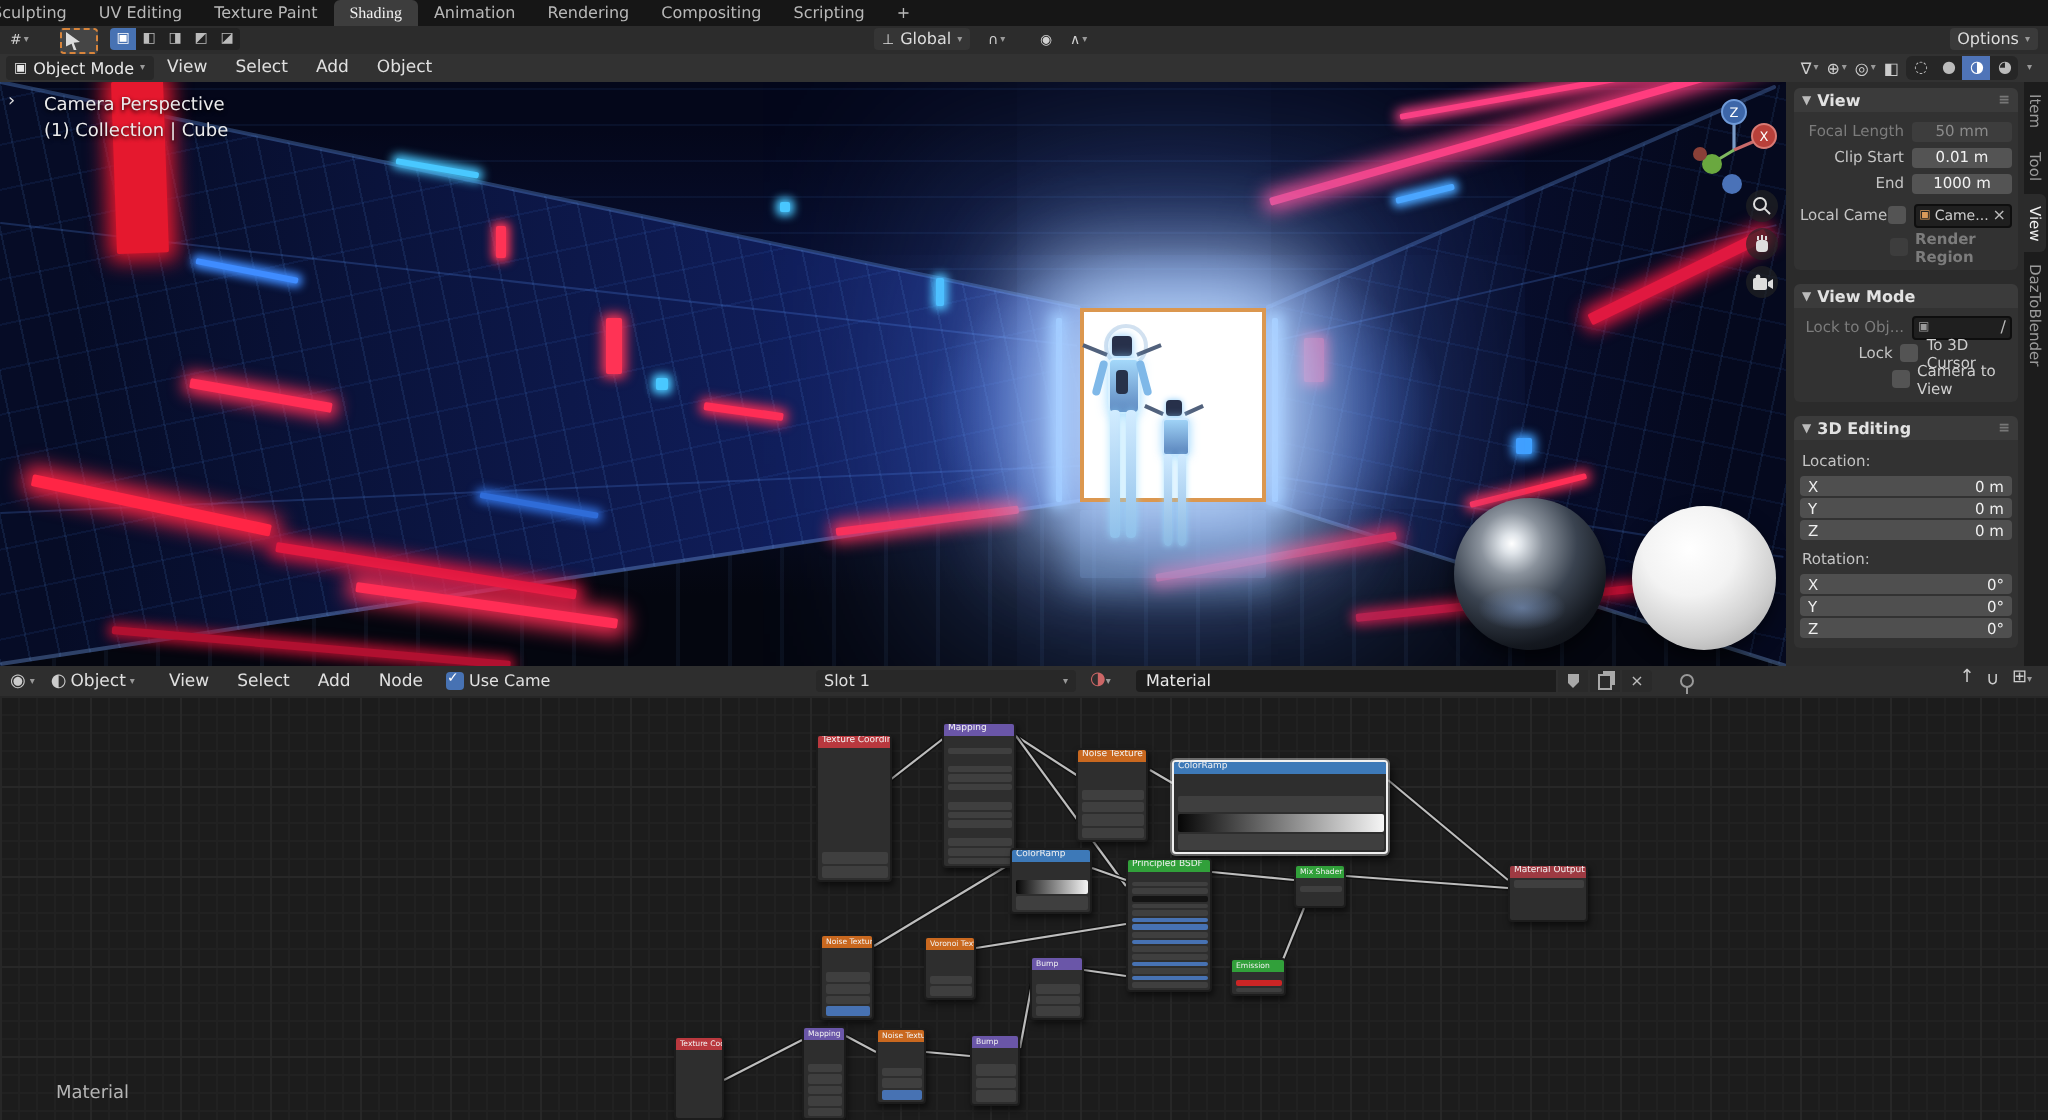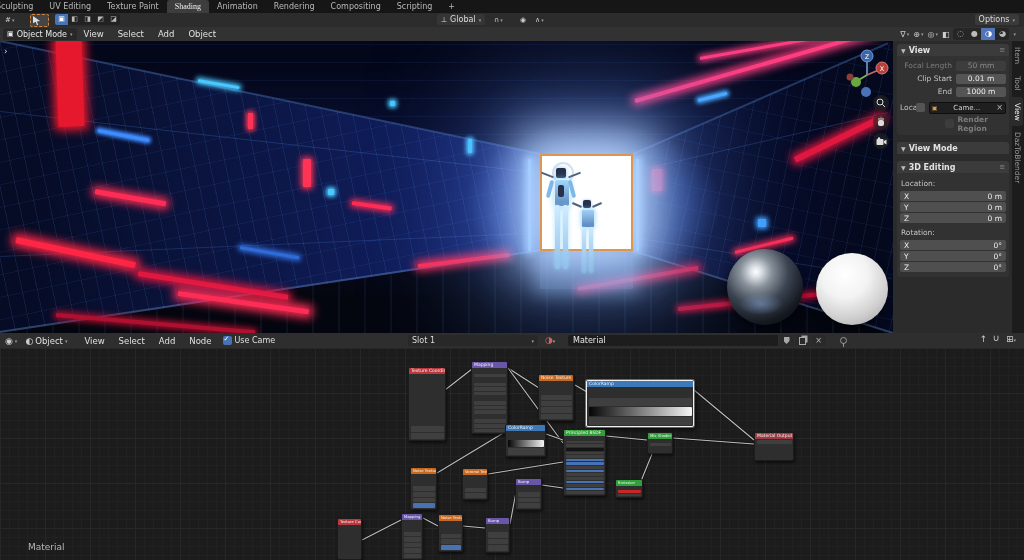--- a/index.html
+++ b/index.html
@@ -101,21 +101,21 @@
   .plab.dim{color:#7c7c7c;}
   .pfield{flex:1;height:10px;background:#545454;border-radius:2px;font-size:7.5px;color:#f0f0f0;
     display:flex;align-items:center;justify-content:center;white-space:nowrap;}
   .pfield.dim{background:#3d3d3d;color:#8a8a8a;}
   .cb{width:9px;height:9px;border-radius:2px;background:#545454;margin-right:4px;flex:none;position:relative;}
   .cb.dim{background:#3d3d3d;}
   .cb.on{background:#4772b3;}
   .cb.on::after{content:"✓";position:absolute;left:1px;top:-1px;font-size:7px;color:#fff;}
   .cblab{font-size:7.5px;color:#cfcfcf;}
   .cblab.dim{color:#7c7c7c;font-weight:bold;}
-  .objfield{flex:1;height:10px;background:#1f1f1f;border:1px solid #0e0e0e;border-radius:2px;display:flex;align-items:center;gap:16px;
+  .objfield{flex:1;height:10px;background:#1f1f1f;border:1px solid #0e0e0e;border-radius:2px;display:flex;align-items:center;gap:2px;
     padding:0 2px;font-size:7px;color:#cfcfcf;}
   .axisrow{height:10px;background:#4f4f4f;border-radius:2px;display:flex;align-items:center;padding:0 4px;margin-bottom:1px;
     font-size:7.5px;color:#eee;}
   .axisrow .v{margin-left:auto;}
   .grouplab{font-size:7.5px;color:#c4c4c4;margin:2px 1px 3px;}
   
   #ntabs{position:absolute;left:1012px;top:41px;width:12px;height:292px;background:#1c1c1c;}
   .vtab{writing-mode:vertical-rl;font-size:7.5px;color:#9a9a9a;padding:6px 1px;text-align:center;width:11px;box-sizing:border-box;
     border-radius:0 3px 3px 0;}
   .vtab.on{background:#2b2b2b;color:#f0f0f0;}
@@ -314,20 +314,24 @@
         <div class="head"></div>
           <div class="torso"></div>
         <div class="leg l1"></div>
           <div class="leg l2"></div>
       </div>
     </div>
     <div id="sph-chrome"></div>
     <div id="sph-white"></div>
 
     <span id="tb-arrow">›</span>
+    <div id="vp-text">
+      <div>Camera Perspective</div>
+      <div>(1) Collection | Cube</div>
+    </div>
 
     <svg class="abs" style="left:843px;top:4px" width="48" height="56">
       <line x1="24" y1="30" x2="24" y2="13" stroke="#7a9cc8" stroke-width="1.6"></line>
       <line x1="24" y1="30" x2="38" y2="24" stroke="#c86a6a" stroke-width="1.6"></line>
       <line x1="24" y1="30" x2="14" y2="36" stroke="#7fb860" stroke-width="1.6"></line>
       <circle cx="24" cy="11" r="6" fill="#3d66a8" stroke="#6f9ad8"></circle>
       <text x="24" y="13.5" font-size="6.5" fill="#fff" text-anchor="middle">Z</text>
       <circle cx="39" cy="23" r="6" fill="#b8403a" stroke="#d87a74"></circle>
       <text x="39" y="25.5" font-size="6.5" fill="#fff" text-anchor="middle">X</text>
       <circle cx="13" cy="37" r="5" fill="#6aa83f"></circle>
@@ -392,20 +396,39 @@
           <span class="cblab dim">Render Region</span>
           </div>
       </div>
     </div>
 
     <div class="sec">
       <div class="sec-h">
           <span class="tri">▼</span>
           <span>View Mode</span>
         </div>
+      <div class="sec-b">
+        <div class="prow">
+            <span class="plab dim">Lock to Obj...</span>
+          <span class="objfield">
+            <span style="color:#999;font-size:6px">▣</span>
+            <span class="xic" style="margin-left:auto">∕</span>
+            </span>
+          </div>
+        <div class="prow">
+            <span class="plab">Lock</span>
+          <span class="cb"></span>
+          <span class="cblab">To 3D Cursor</span>
+          </div>
+        <div class="prow">
+            <span class="plab"></span>
+          <span class="cb"></span>
+          <span class="cblab">Camera to View</span>
+          </div>
+      </div>
     </div>
 
     <div class="sec">
       <div class="sec-h">
           <span class="tri">▼</span>
           <span>3D Editing</span>
           <span class="grip">≡</span>
         </div>
       <div class="sec-b">
         <div class="grouplab">Location:</div>

